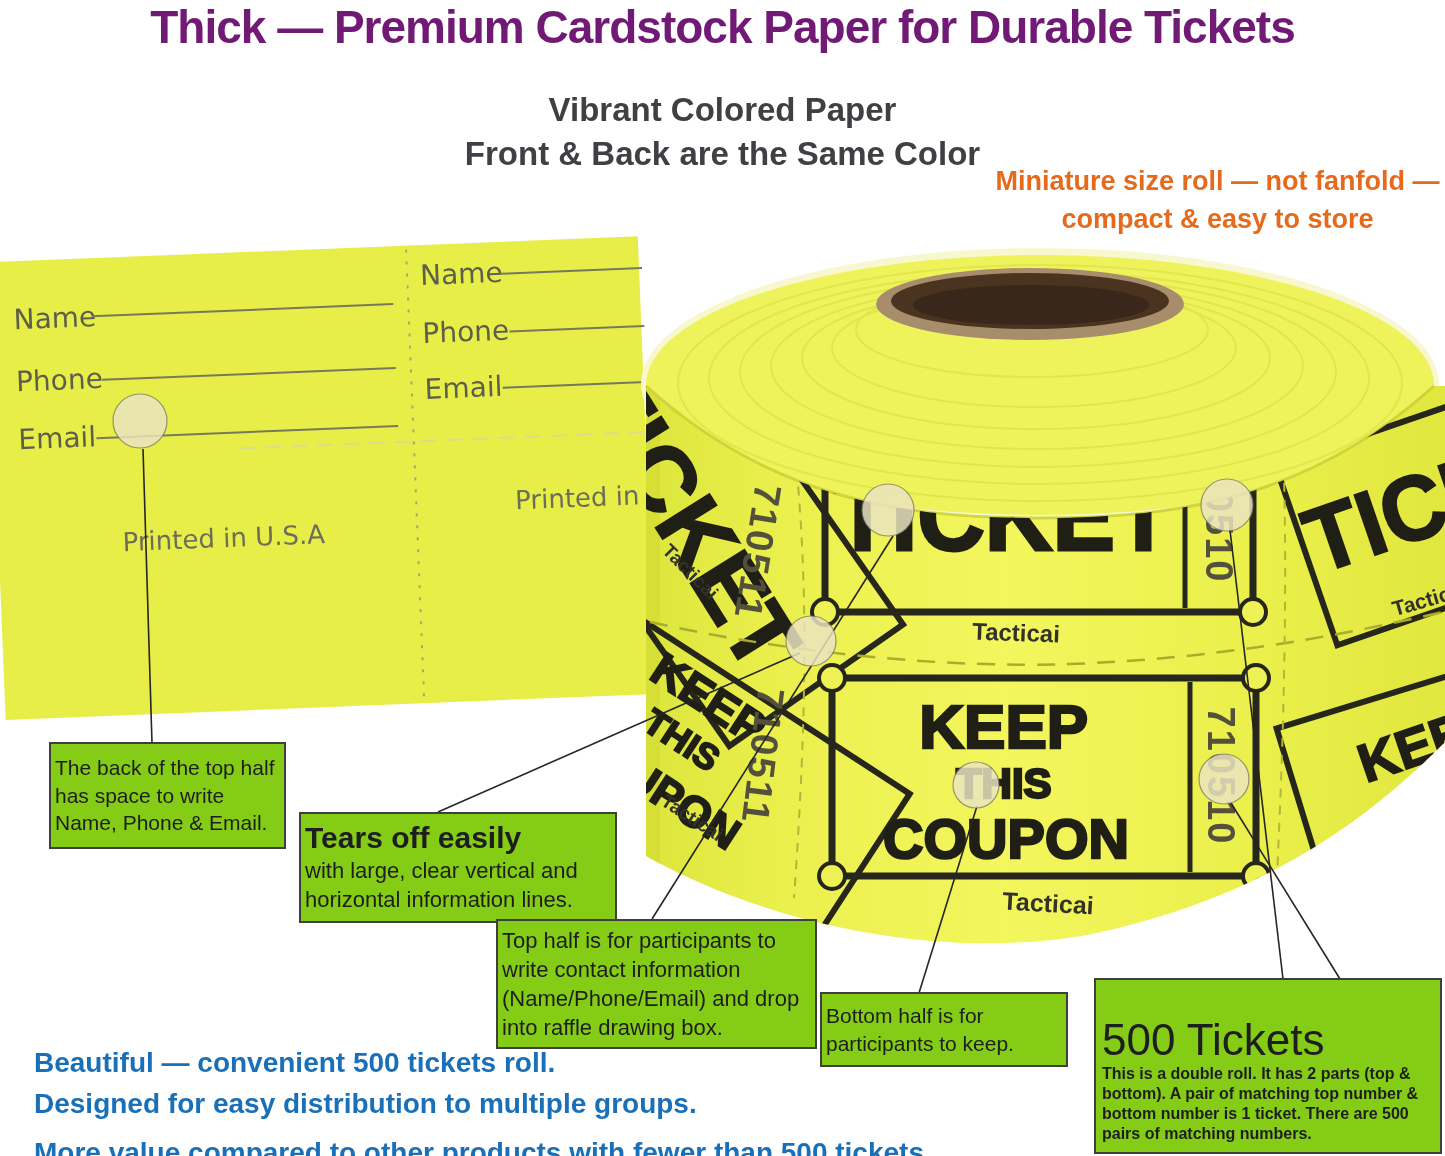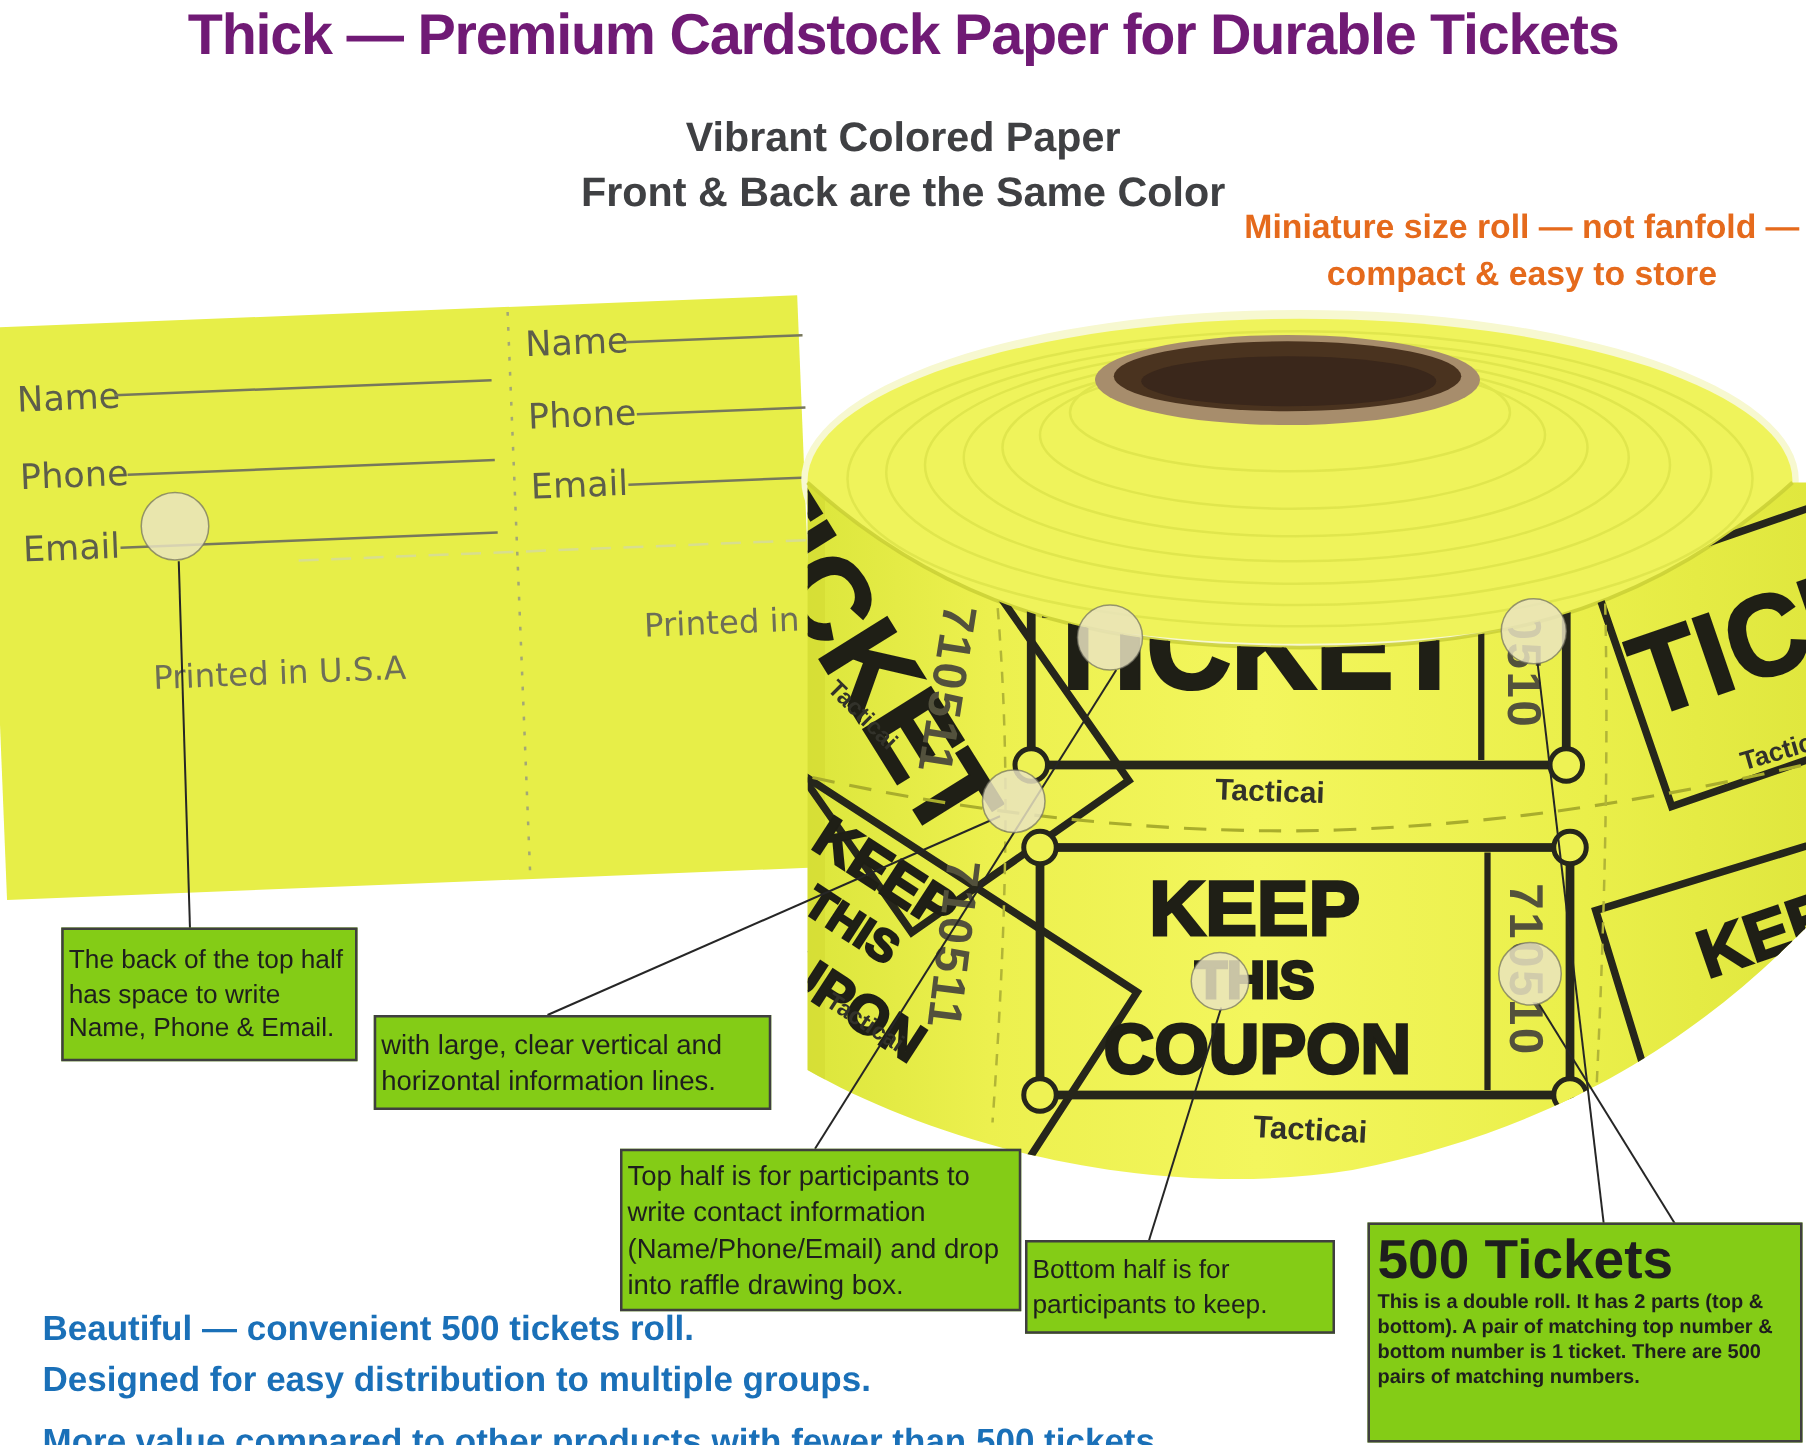--- a/index.html
+++ b/index.html
@@ -16,21 +16,21 @@
            color:#1e1e1e;box-sizing:border-box;z-index:30;}
   .co-body{font-size:21px;line-height:1.32;}
   #box-back{left:49px;top:742px;width:237px;padding:10px 4px;}
   #box-tears{left:299px;top:812px;width:318px;padding:7px 4px;}
   #box-tears .co-title{font-size:30px;font-weight:700;line-height:1.15;}
   #box-tears .co-body{font-size:22px;}
   #box-tophalf{left:496px;top:919px;width:321px;padding:5px 4px;}
   #box-tophalf .co-body{font-size:22px;}
   #box-bottomhalf{left:820px;top:992px;width:248px;padding:8px 4px;}
   #box-count{left:1094px;top:978px;width:348px;height:176px;padding:4px 6px;overflow:hidden;}
-  #box-count .co-title{font-size:44px;font-weight:700;line-height:1.08;}
+  #box-count .co-title{font-size:44px;font-weight:400;line-height:1.08;margin-top:32px;}
   #box-count .co-body{font-size:16px;font-weight:700;line-height:1.26;}
   .footer{position:absolute;left:30px;top:1044px;z-index:30;}
   .footer p{margin:4px;font-size:28px;font-weight:700;color:#1a70b8;line-height:1.1;}
   .footer p + p{margin-top:10px;}
   .footer p.gap{margin-top:18px;}
   .strip-label{font-family:"DejaVu Sans",sans-serif;fill:#5d5e4b;font-size:28px;}
   .strip-printed{font-family:"DejaVu Sans",sans-serif;fill:#6d6e58;font-size:26px;}
   .tkt{font-family:"Liberation Sans",sans-serif;font-weight:700;fill:#1f1f16;}
   .brand{font-family:"Liberation Sans",sans-serif;font-weight:700;fill:#32322a;}
   .serial{font-family:"Liberation Sans",sans-serif;font-weight:700;fill:#53513c;letter-spacing:2px;}
@@ -190,20 +190,21 @@
   <div class="roll-note">
     <div>Miniature size roll — not fanfold —</div>
     <div>compact &amp; easy to store</div>
   </div>
 
   <div class="callout" id="box-back">
     <div class="co-body">The back of the top half has space to write Name, Phone &amp; Email.</div>
   </div>
 
   <div class="callout" id="box-tears">
+    <div class="co-title">Tears off easily</div>
     <div class="co-body">with large, clear vertical and horizontal information lines.</div>
   </div>
 
   <div class="callout" id="box-tophalf">
     <div class="co-body">Top half is for participants to write contact information (Name/Phone/Email) and drop into raffle drawing box.</div>
   </div>
 
   <div class="callout" id="box-bottomhalf">
     <div class="co-body">Bottom half is for participants to keep.</div>
   </div>

